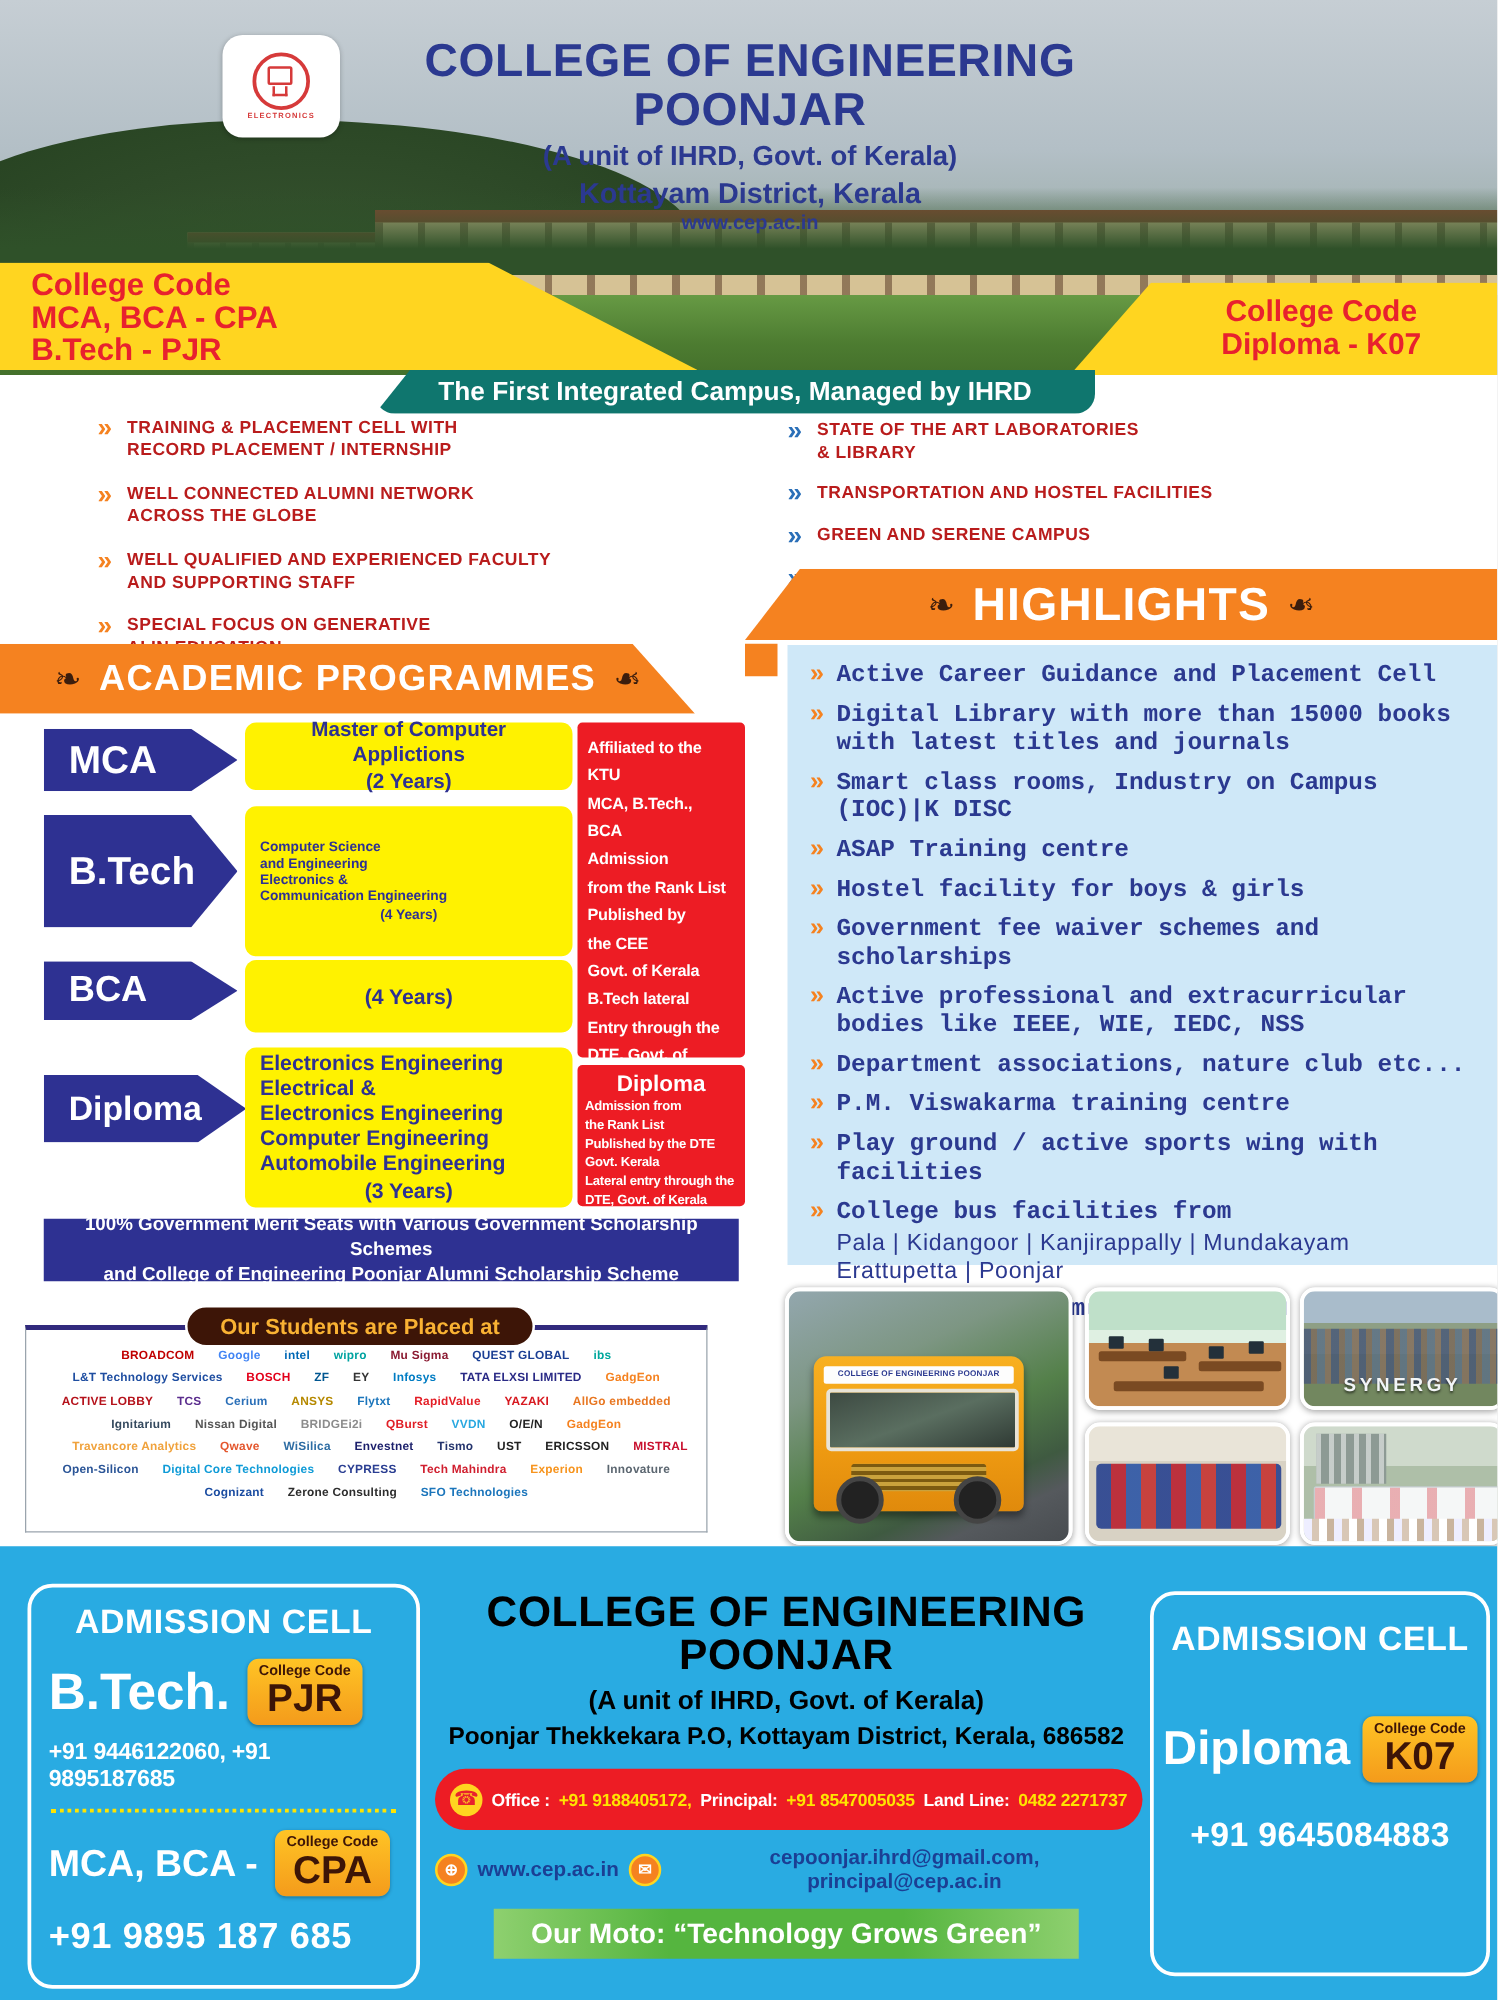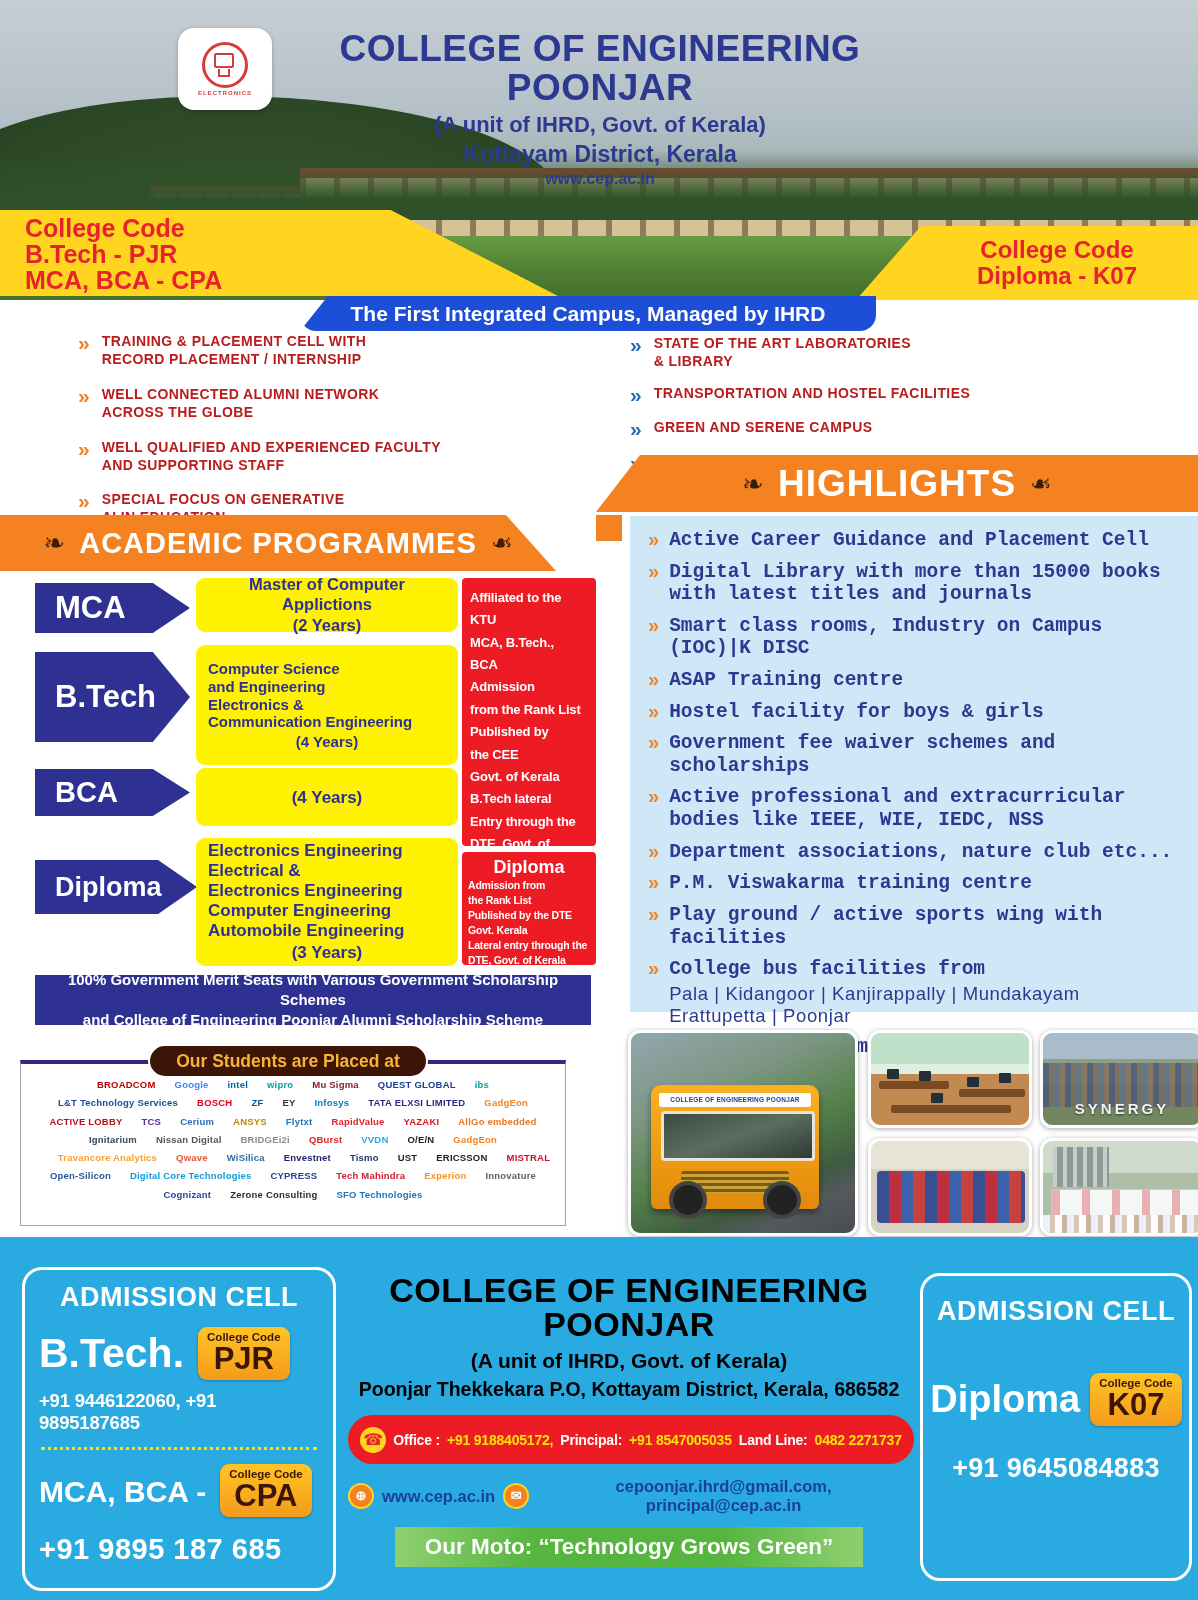--- a/index.html
+++ b/index.html
@@ -38,21 +38,21 @@
 
   
   .code-left{position:absolute;left:0;top:210px;width:558px;height:86px;background:#ffd520;
     clip-path:polygon(0 0,70% 0,100% 100%,0 100%);padding:5px 0 0 25px;box-sizing:border-box;}
   .code-left div{color:#e8212e;font-weight:900;font-size:25px;line-height:1.04;}
   .code-right{position:absolute;left:856px;top:226px;width:342px;height:74px;background:#ffd520;
     clip-path:polygon(19% 0,100% 0,100% 100%,0 100%);display:flex;flex-direction:column;
     align-items:center;justify-content:center;padding-left:60px;box-sizing:border-box;}
   .code-right div{color:#e8212e;font-weight:900;font-size:24px;line-height:1.1;}
 
-  .campus-strip{position:absolute;left:300px;top:296px;width:576px;height:35px;background:#1d4ed8;
+  .campus-strip{position:absolute;left:300px;top:296px;width:576px;height:35px;background:#0f766e;
     color:#fff;font-weight:700;font-size:21px;text-align:center;line-height:35px;
     border-radius:0 0 16px 16px;clip-path:polygon(28px 0,100% 0,100% 100%,0 100%);}
 
   
   .feat-col{position:absolute;display:flex;flex-direction:column;}
   #feat-left{left:78px;top:333px;width:530px;gap:17px;}
   #feat-right{left:630px;top:335px;width:566px;gap:14px;}
   .feat{display:flex;gap:12px;align-items:flex-start;}
   .arr{font-weight:900;font-size:21px;line-height:.95;}
   .arr-orange{color:#f58220;}
@@ -84,21 +84,21 @@
     padding-left:20px;box-sizing:border-box;clip-path:polygon(0 0,76% 0,100% 50%,76% 100%,0 100%);}
   .pa-mca{left:35px;top:583px;width:155px;height:50px;font-size:31px;}
   .pa-btech{left:35px;top:652px;width:155px;height:90px;font-size:31px;}
   .pa-bca{left:35px;top:769px;width:155px;height:47px;font-size:29px;}
   .pa-dip{left:35px;top:860px;width:162px;height:54px;font-size:27px;}
   .pbox{position:absolute;left:196px;width:262px;background:#fff200;border-radius:9px;color:#2e3192;
     font-weight:800;display:flex;flex-direction:column;justify-content:center;box-sizing:border-box;padding:6px 12px;}
   .pb-desc{white-space:pre-line;line-height:1.18;}
   .pb-years{text-align:center;margin-top:2px;}
   .pb-mca{top:578px;height:54px;text-align:center;font-size:16.5px;}
-  .pb-btech{top:645px;height:120px;font-size:15px;}
+  .pb-btech{top:645px;height:120px;font-size:11px;}
   .pb-bca{top:768px;height:58px;text-align:center;font-size:17px;}
   .pb-dip{top:838px;height:128px;font-size:17px;}
   .rnote1{position:absolute;left:462px;top:578px;width:134px;height:268px;background:#ed1c24;border-radius:4px;
     color:#fff;font-weight:800;font-size:13px;line-height:1.72;padding:9px 8px;box-sizing:border-box;
     white-space:pre-line;letter-spacing:-.2px;}
   .rnote2{position:absolute;left:462px;top:852px;width:134px;height:113px;background:#ed1c24;border-radius:4px;
     color:#fff;padding:5px 6px;box-sizing:border-box;}
   .rnote2-title{text-align:center;font-weight:900;font-size:18px;}
   .rnote2-body{font-weight:800;font-size:10.5px;line-height:1.42;white-space:pre-line;letter-spacing:-.2px;}
   .merit{position:absolute;left:35px;top:975px;width:556px;height:50px;background:#2e3192;color:#fff;
@@ -207,22 +207,22 @@
 
   <div class="title-block">
     <div class="main-title">COLLEGE OF ENGINEERING POONJAR</div>
     <div class="sub-title">(A unit of IHRD, Govt. of Kerala)</div>
     <div class="district">Kottayam District, Kerala</div>
     <div class="website">www.cep.ac.in</div>
   </div>
 
   <div class="code-left">
     <div>College Code</div>
+    <div>MCA, BCA - CPA</div>
     <div>B.Tech - PJR</div>
-    <div>MCA, BCA - CPA</div>
   </div>
   <div class="code-right">
     <div>College Code</div>
     <div>Diploma - K07</div>
   </div>
 
   <div class="campus-strip">The First Integrated Campus, Managed by IHRD</div>
 
   <div id="feat-left" class="feat-col">
       <div class="feat">

